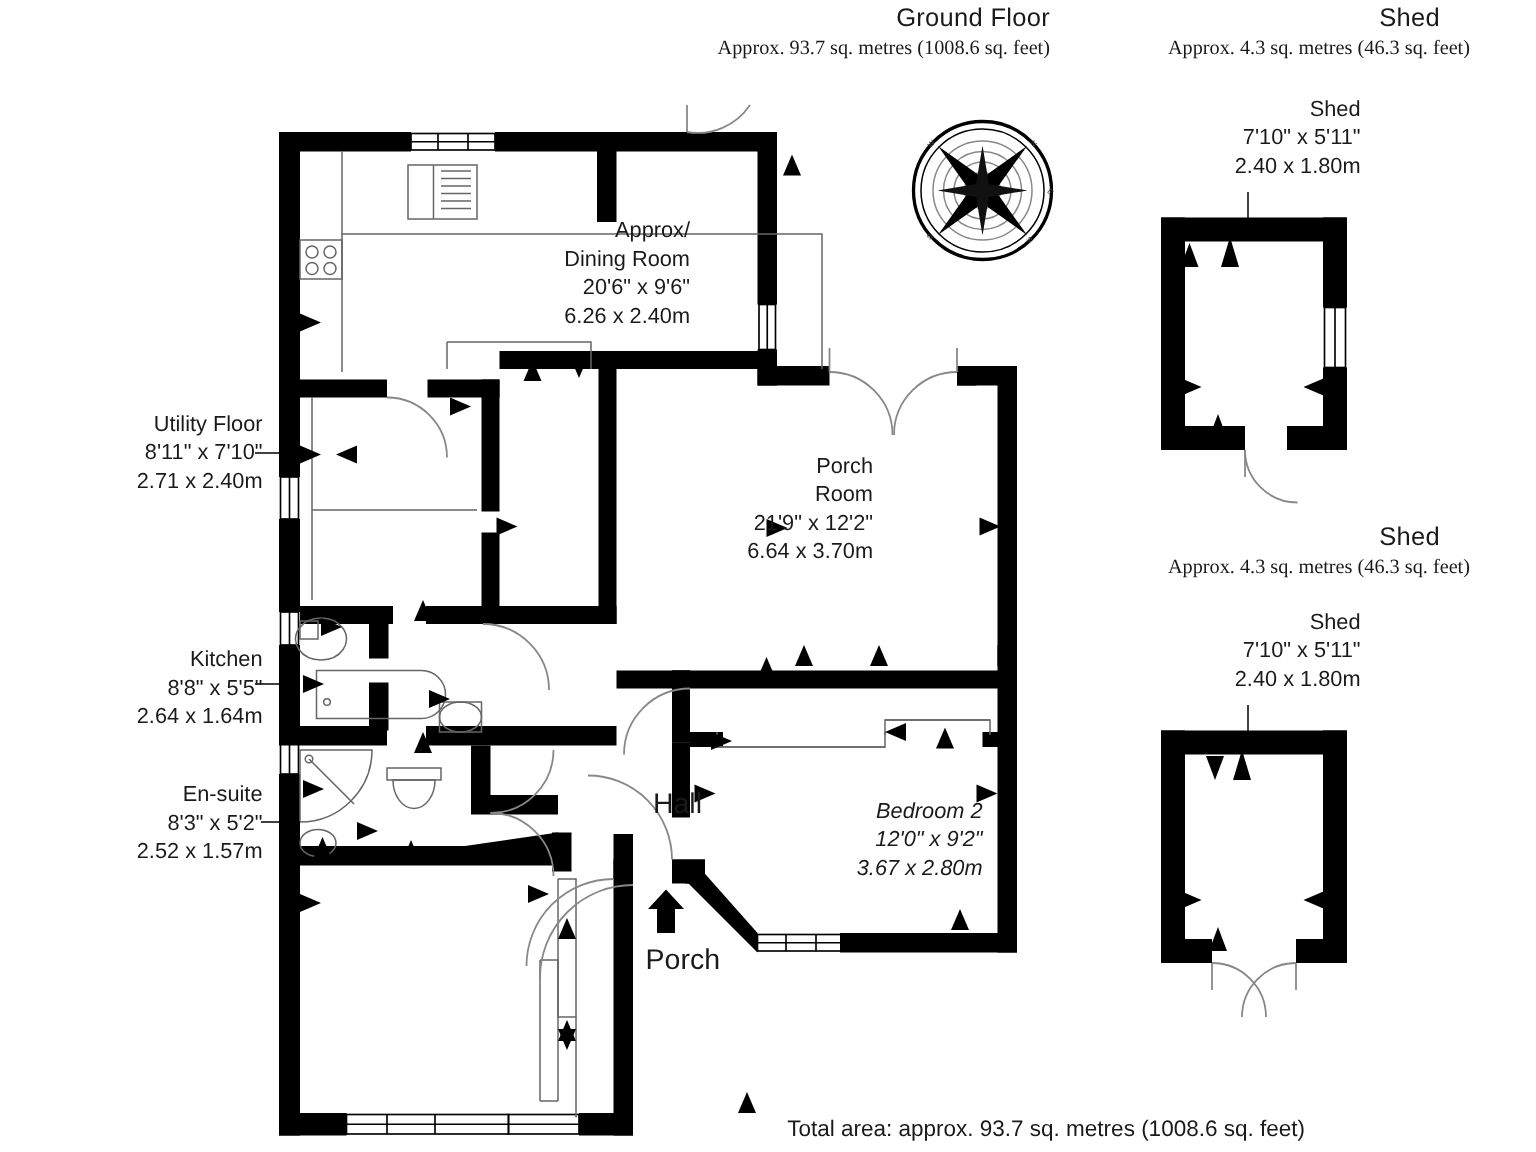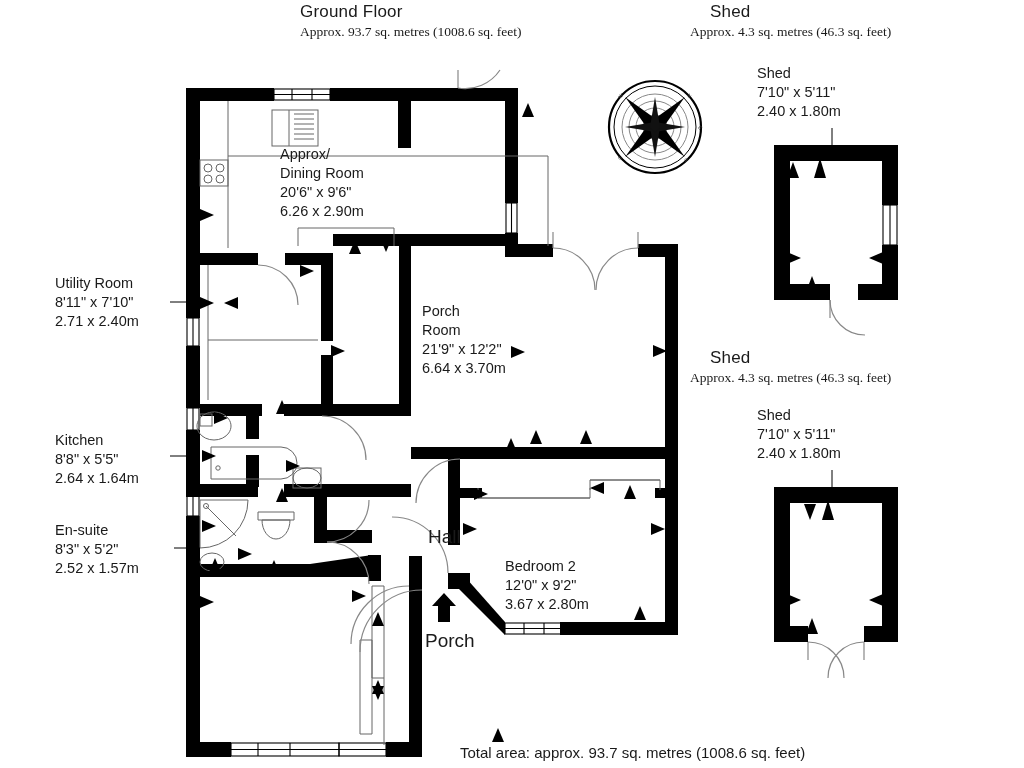--- a/index.html
+++ b/index.html
@@ -1,21 +1,21 @@
 <!DOCTYPE html>
 <html><head>
 <meta charset="utf-8">
 <title>Floor Plan</title>
 <style>
   html,body{margin:0;padding:0;background:#ffffff;}
   body{width:1024px;height:768px;position:relative;overflow:hidden;
        font-family:"Liberation Sans", sans-serif;color:#1a1a1a;}
   .page{position:absolute;inset:0;}
 
-  .lbl{position:absolute;text-align:left;line-height:1.18;white-space:nowrap;}
+  .lbl{position:absolute;text-align:right;line-height:1.18;white-space:nowrap;}
   .title{font-size:17px;font-weight:400;letter-spacing:.2px;}
   .subtitle{font-family:"Liberation Serif", serif;font-size:13.5px;}
   .roomlbl{font-size:14.5px;line-height:1.30;}
   .roomlbl div{display:block;}
   .smalllbl{font-size:19px;}
   .totalarea{font-size:15px;}
   svg{position:absolute;left:0;top:0;}
   .wall{fill:#000000;}
   .thin{fill:none;stroke:#000000;stroke-width:1.1;}
   .thinl{fill:none;stroke:#666666;stroke-width:1;}
@@ -350,49 +350,49 @@
         <text x="-34" y="32" transform="rotate(-45,-34,32)">S</text>
       </g>
     </g>
 
   </svg>
 
   <div class="lbl roomlbl" style="left:280px;top:145px;width:180px;">
     <div>Approx/</div>
     <div>Dining Room</div>
     <div>20'6" x 9'6"</div>
-    <div>6.26 x 2.90m</div>
+    <div>6.26 x 2.40m</div>
   </div>
 
   <div class="lbl roomlbl" style="left:422px;top:302px;width:160px;">
     <div>Porch</div>
     <div>Room</div>
     <div>21'9" x 12'2"</div>
     <div>6.64 x 3.70m</div>
   </div>
 
   <div class="lbl roomlbl" style="left:55px;top:274px;width:120px;">
-    <div>Utility Room</div>
+    <div>Utility Floor</div>
     <div>8'11" x 7'10"</div>
     <div>2.71 x 2.40m</div>
   </div>
 
   <div class="lbl roomlbl" style="left:55px;top:431px;width:120px;">
     <div>Kitchen</div>
     <div>8'8" x 5'5"</div>
     <div>2.64 x 1.64m</div>
   </div>
 
   <div class="lbl roomlbl" style="left:55px;top:521px;width:120px;">
     <div>En-suite</div>
     <div>8'3" x 5'2"</div>
     <div>2.52 x 1.57m</div>
   </div>
 
-  <div class="lbl roomlbl" style="left:505px;top:557px;width:150px;">
+  <div class="lbl roomlbl" style="left:505px;top:532px;width:150px;font-style:italic;">
     <div>Bedroom 2</div>
     <div>12'0" x 9'2"</div>
     <div>3.67 x 2.80m</div>
   </div>
 
 
   <div class="lbl smalllbl" style="left:428px;top:526px;width:40px;">Hall</div>
 
   <div class="lbl smalllbl" style="left:425px;top:630px;width:55px;">Porch</div>
 

